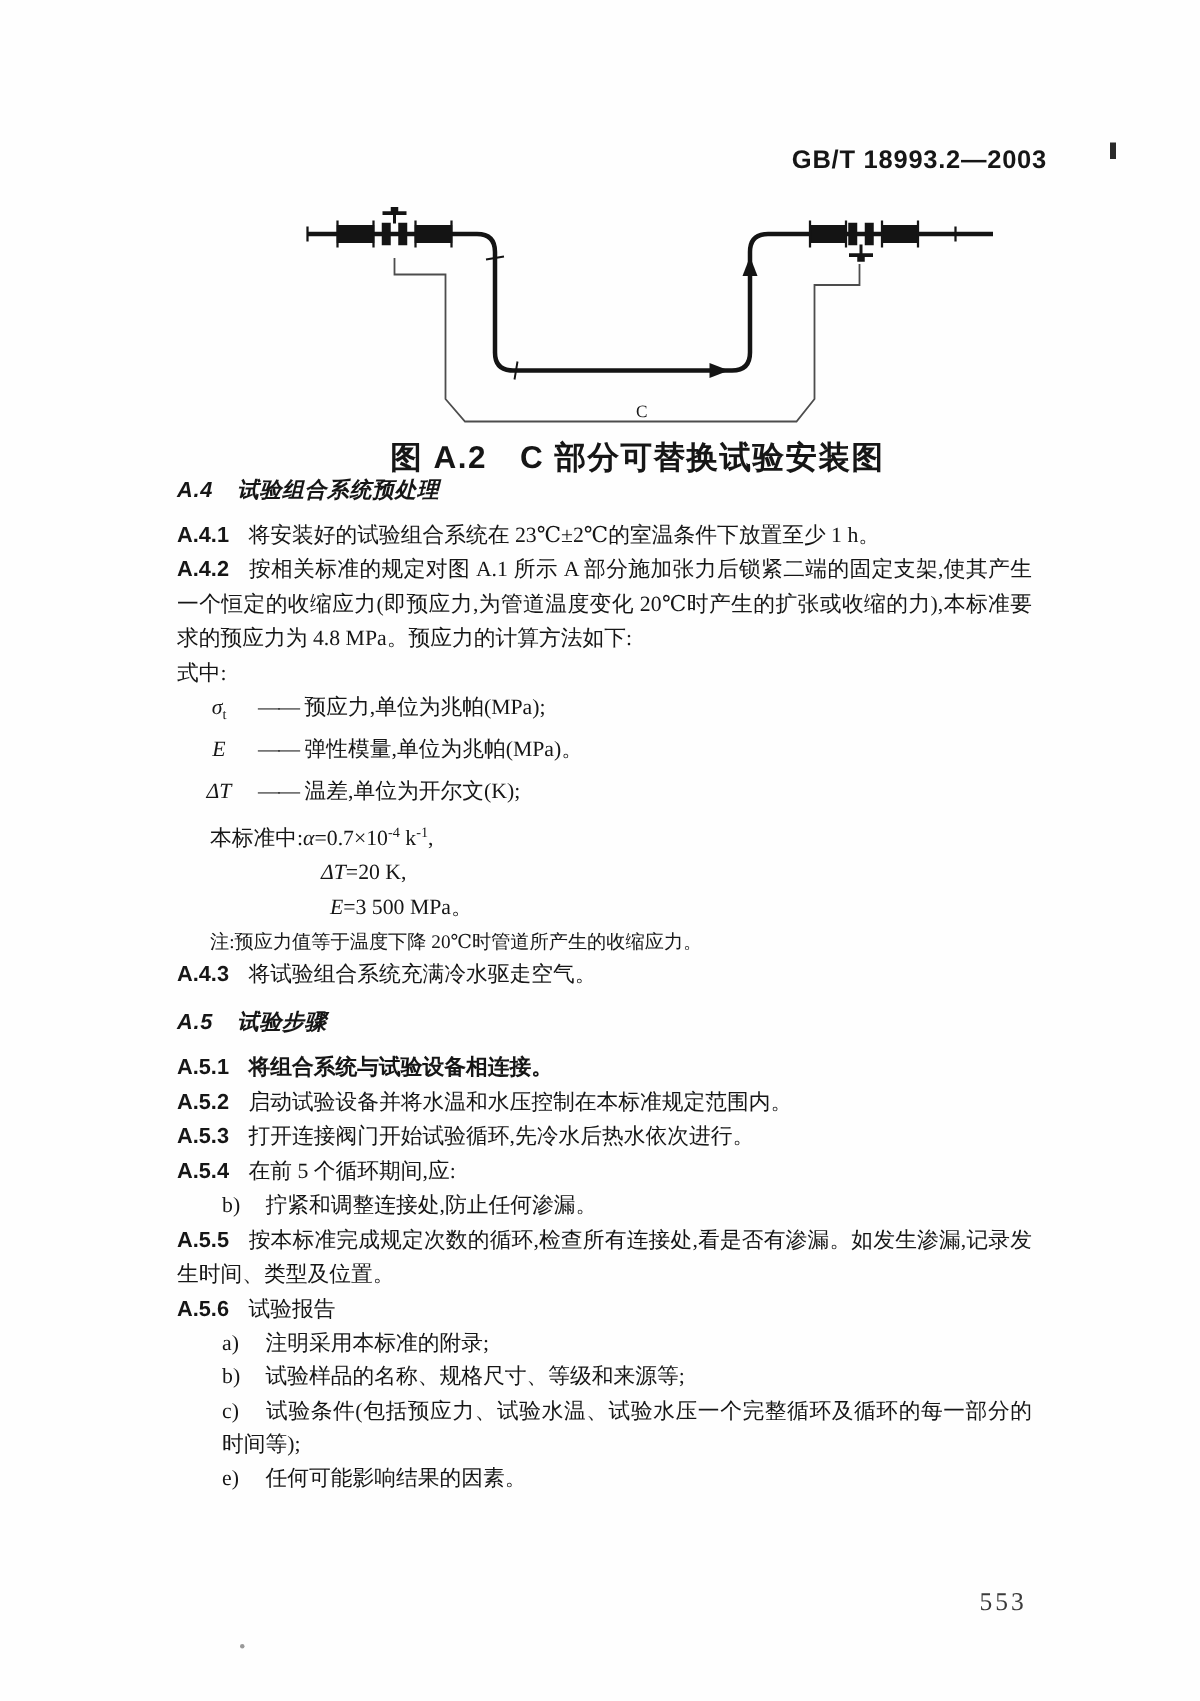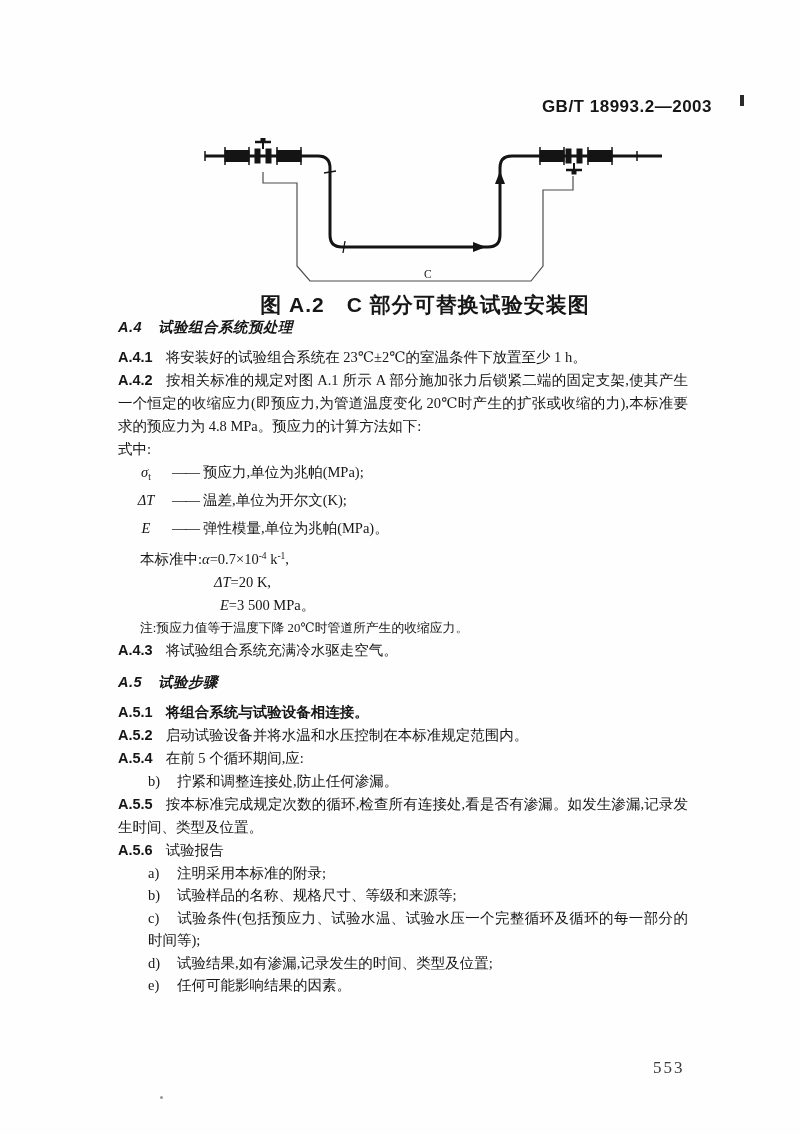--- a/index.html
+++ b/index.html
@@ -7,21 +7,21 @@
   .page{
     position:relative;
     width:800px;height:1134px;
     background:#fefefe;
     margin:0 auto;
     overflow:hidden;
     color:#161616;
     font-family:"Liberation Serif","DejaVu Serif",serif;
   }
   .doc-header{
-    position:absolute;top:97px;left:0;right:88px;
+    position:absolute;top:97px;left:0;right:102px;
     text-align:right;
     font-family:"Liberation Sans","DejaVu Sans",sans-serif;
     font-weight:700;font-size:17px;letter-spacing:0.5px;
   }
   .figure-wrap{position:absolute;top:138px;left:185px;width:480px;}
   .figure-wrap svg{display:block;}
   .fig-caption{
     text-align:center;margin-top:1px;
     font-family:"Liberation Sans","DejaVu Sans",sans-serif;
     font-weight:700;font-size:21px;letter-spacing:1px;
@@ -140,24 +140,24 @@
 
     <p><b class="clause-no">A.4.2</b><span>按相关标准的规定对图 A.1 所示 A 部分施加张力后锁紧二端的固定支架,使其产生一个恒定的收缩应力(即预应力,为管道温度变化 20℃时产生的扩张或收缩的力),本标准要求的预应力为 4.8 MPa。预应力的计算方法如下:</span></p>
 
 
     <p class="shizhong">式中:</p>
 
     <div class="def-row">
       <span class="def-sym"><i>σ</i><sub>t</sub></span><span class="def-dash">——</span><span>预应力,单位为兆帕(MPa);</span>
     </div>
     <div class="def-row">
+      <span class="def-sym"><i>E</i><sub></sub></span><span class="def-dash">——</span><span>弹性模量,单位为兆帕(MPa)。</span>
+    </div>
+    <div class="def-row">
       <span class="def-sym"><i>ΔT</i><sub></sub></span><span class="def-dash">——</span><span>温差,单位为开尔文(K);</span>
-    </div>
-    <div class="def-row">
-      <span class="def-sym"><i>E</i><sub></sub></span><span class="def-dash">——</span><span>弹性模量,单位为兆帕(MPa)。</span>
     </div>
 
     <div class="val-line1">
       <span>本标准中:</span><i class="var">α</i><span>=0.7×10</span><sup>-4</sup><span> k</span><sup>-1</sup><span>,</span>
     </div>
     <div class="val-line2">
       <i class="var">ΔT</i><span>=20 K,</span>
     </div>
     <div class="val-line3">
       <i class="var">E</i><span>=3 500 MPa。</span>
@@ -168,42 +168,40 @@
     <p><b class="clause-no">A.4.3</b><span>将试验组合系统充满冷水驱走空气。</span></p>
 
     <div class="sec-head gap-top">
       <span class="clause-no">A.5</span><span>试验步骤</span>
     </div>
 
     <p><b class="clause-no">A.5.1</b><span class="bold-line">将组合系统与试验设备相连接。</span></p>
 
     <p><b class="clause-no">A.5.2</b><span>启动试验设备并将水温和水压控制在本标准规定范围内。</span></p>
 
+    <p><b class="clause-no">A.5.3</b><span>打开连接阀门开始试验循环,先冷水后热水依次进行。</span></p>
 
     <p><b class="clause-no">A.5.4</b><span>在前 5 个循环期间,应:</span></p>
 
     <div class="list-item">
       <span class="item-label">b)</span><span>拧紧和调整连接处,防止任何渗漏。</span>
     </div>
 
     <p><b class="clause-no">A.5.5</b><span>按本标准完成规定次数的循环,检查所有连接处,看是否有渗漏。如发生渗漏,记录发生时间、类型及位置。</span></p>
 
     <p><b class="clause-no">A.5.6</b><span>试验报告</span></p>
 
     <div class="list-item">
       <span class="item-label">a)</span><span>注明采用本标准的附录;</span>
     </div>
     <div class="list-item">
       <span class="item-label">b)</span><span>试验样品的名称、规格尺寸、等级和来源等;</span>
     </div>
     <div class="list-item">
       <span class="item-label">c)</span><span>试验条件(包括预应力、试验水温、试验水压一个完整循环及循环的每一部分的时间等);</span>
-    </div>
-    <div class="list-item">
-      <span class="item-label">d)</span><span>试验结果,如有渗漏,记录发生的时间、类型及位置;</span>
     </div>
     <div class="list-item">
       <span class="item-label">e)</span><span>任何可能影响结果的因素。</span>
     </div>
 
   </div>
 
   <div class="page-number">553</div>
   <div class="dot"></div>
 

